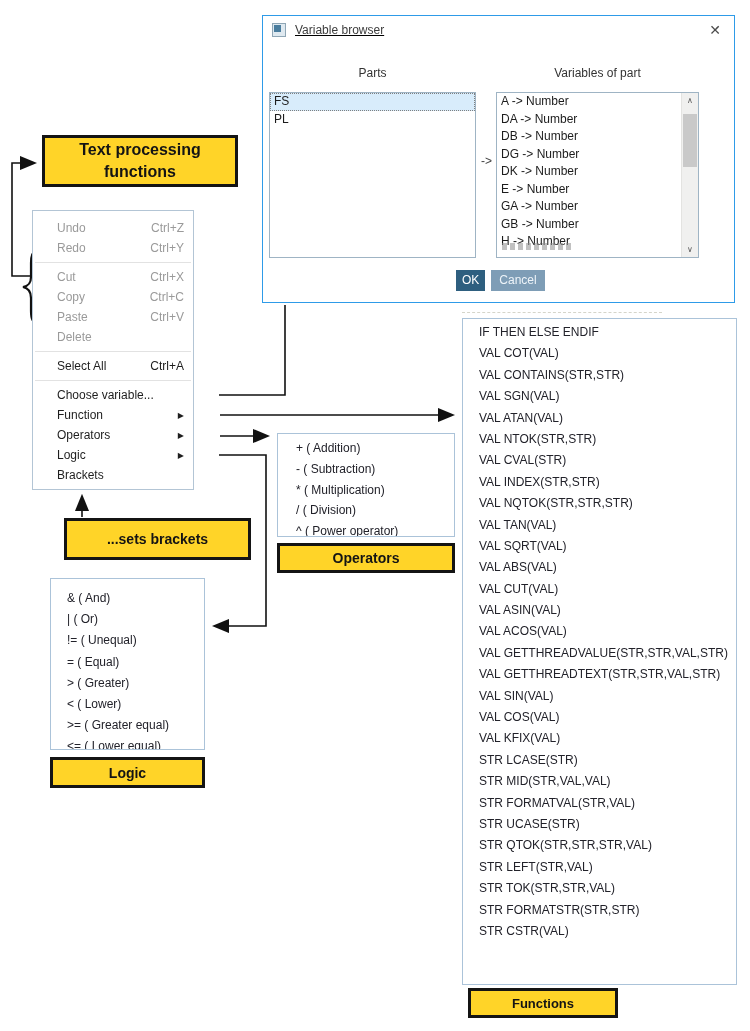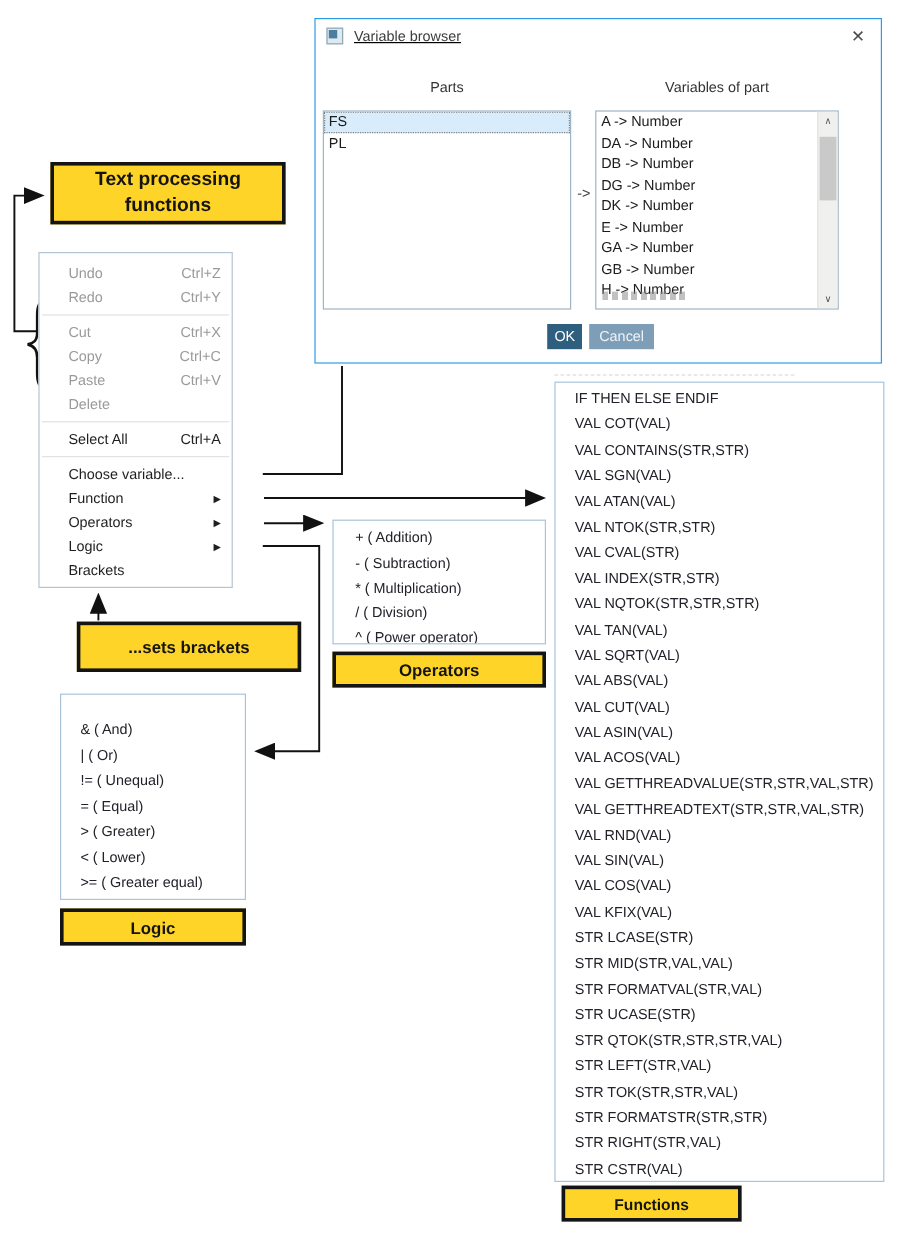--- a/index.html
+++ b/index.html
@@ -45,21 +45,21 @@
   .ctx-row .sub{margin-left:auto;font-size:8px;color:#1e1e1e;}
   .ctx-row.disabled .lbl,.ctx-row.disabled .sct{color:#9a9a9a;}
   .menu-sep{height:9px;position:relative;}
   .menu-sep:before{content:"";position:absolute;left:2px;right:2px;top:4px;border-top:1px solid #e2e2e2;}
 
   
   .panel{background:#fff;border:1px solid #abc3d9;box-sizing:border-box;overflow:hidden;}
   .panel .prow{font-size:12px;color:#22222a;white-space:nowrap;}
   .ops-panel{left:277px;top:433px;width:178px;height:104px;padding:4px 0 0 18px;}
   .ops-panel .prow{height:20.8px;line-height:20.8px;}
-  .logic-panel{left:50px;top:578px;width:155px;height:172px;padding:19px 0 0 16px;}
+  .logic-panel{left:50px;top:578px;width:155px;height:172px;padding:9px 0 0 16px;}
   .logic-panel .prow{height:21.2px;line-height:21.2px;}
   .fn-panel{left:462px;top:318px;width:275px;height:667px;padding:3px 0 0 16px;}
   .fn-panel .prow{height:21.4px;line-height:21.4px;}
 
   
   .callout{background:#ffd428;border:3px solid #141414;box-sizing:border-box;display:flex;
     align-items:center;justify-content:center;text-align:center;color:#141414;font-weight:bold;}
   .co-text{left:42px;top:135px;width:196px;height:52px;font-size:16px;line-height:1.35;}
   .co-brackets{left:40px;top:518px;width:187px;height:42px;font-size:14px;margin-left:24px;}
   .co-operators{left:277px;top:543px;width:178px;height:30px;font-size:14px;}
@@ -237,29 +237,27 @@
       <div class="prow">VAL INDEX(STR,STR)</div>
       <div class="prow">VAL NQTOK(STR,STR,STR)</div>
       <div class="prow">VAL TAN(VAL)</div>
       <div class="prow">VAL SQRT(VAL)</div>
       <div class="prow">VAL ABS(VAL)</div>
       <div class="prow">VAL CUT(VAL)</div>
       <div class="prow">VAL ASIN(VAL)</div>
       <div class="prow">VAL ACOS(VAL)</div>
       <div class="prow">VAL GETTHREADVALUE(STR,STR,VAL,STR)</div>
       <div class="prow">VAL GETTHREADTEXT(STR,STR,VAL,STR)</div>
-      <div class="prow">VAL RND(VAL)</div>
       <div class="prow">VAL SIN(VAL)</div>
       <div class="prow">VAL COS(VAL)</div>
       <div class="prow">VAL KFIX(VAL)</div>
       <div class="prow">STR LCASE(STR)</div>
       <div class="prow">STR MID(STR,VAL,VAL)</div>
       <div class="prow">STR FORMATVAL(STR,VAL)</div>
       <div class="prow">STR UCASE(STR)</div>
       <div class="prow">STR QTOK(STR,STR,STR,VAL)</div>
       <div class="prow">STR LEFT(STR,VAL)</div>
       <div class="prow">STR TOK(STR,STR,VAL)</div>
       <div class="prow">STR FORMATSTR(STR,STR)</div>
-      <div class="prow">STR RIGHT(STR,VAL)</div>
       <div class="prow">STR CSTR(VAL)</div>
     </div>
 
 </div>
 
 </body></html>

